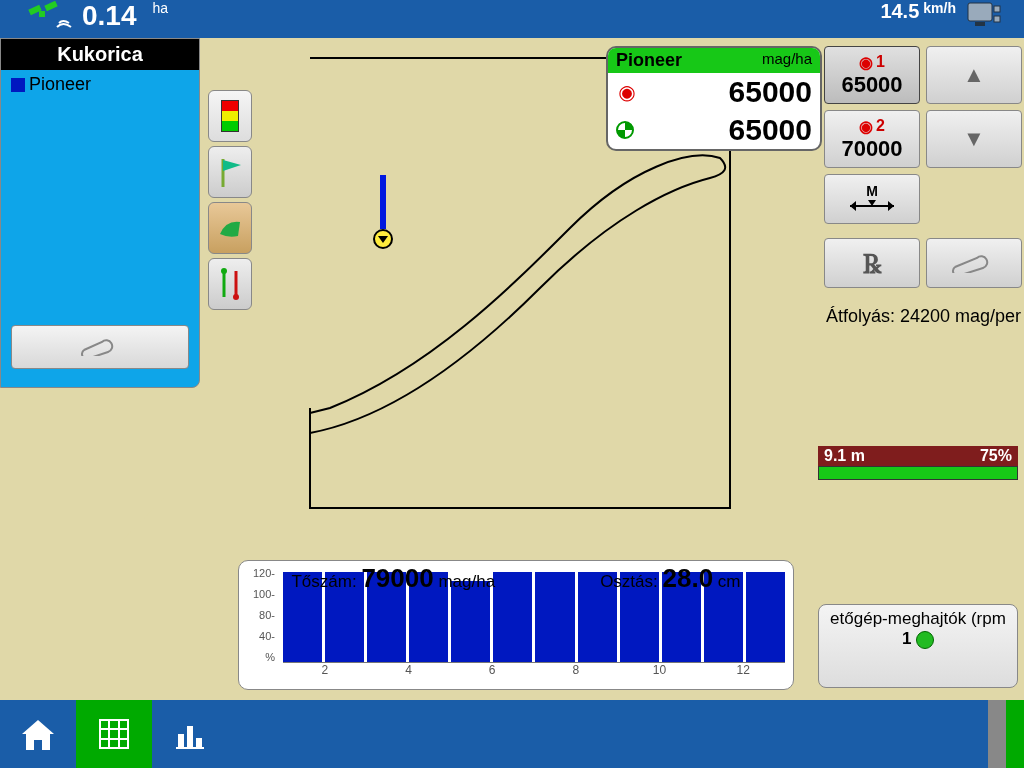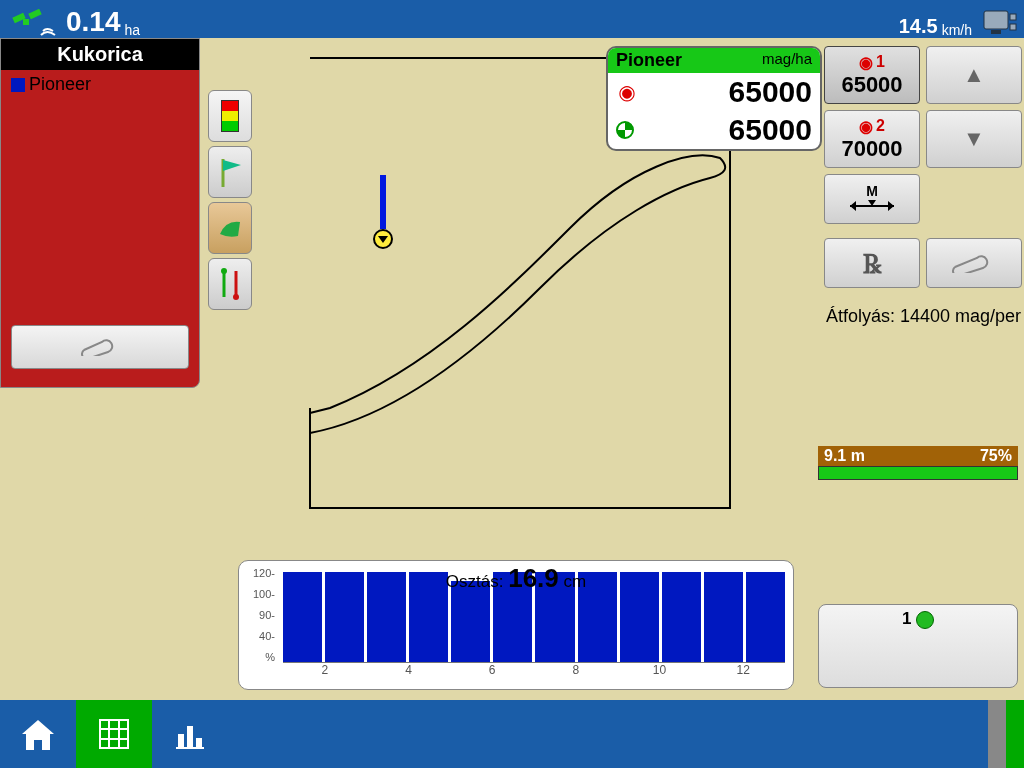--- a/index.html
+++ b/index.html
@@ -1,29 +1,29 @@
 <!DOCTYPE html>
 <html><head>
 <meta charset="utf-8">
 <style>
 html,body{margin:0;padding:0;width:1024px;height:768px;font-family:Arial,Helvetica,sans-serif;background:#e0d8a8;overflow:hidden}
 *{box-sizing:border-box}
 
 
-.topbar{background:#1a5da8;height:38px;display:flex;align-items:flex-end;color:#fff;padding:0 4px;font-weight:bold}
+.topbar{background:#1a5da8;height:38px;display:flex;align-items:flex-start;color:#fff;padding:0 20px;font-weight:bold}
 .sat-icon{width:56px;height:30px;display:flex;align-items:center;justify-content:center}
 .area-val{font-size:28px;margin-left:6px}
-.area-unit{font-size:14px;margin-left:4px;font-weight:normal}
+.area-unit{font-size:14px;margin-left:16px;font-weight:normal}
 .tb-spacer{flex:1}
 .speed-val{font-size:20px}
-.speed-unit{font-size:14px;margin-left:4px;font-weight:normal;margin-right:8px}
+.speed-unit{font-size:14px;margin-left:4px;font-weight:bold;margin-right:8px}
 .monitor-icon{width:40px;height:30px;display:flex;align-items:center;justify-content:center}
 
 
-.left-panel{position:absolute;left:0;top:38px;width:200px;background:#b91c1c;border:1px solid #888;border-radius:0 0 8px 0}
+.left-panel{position:absolute;left:0;top:38px;width:200px;background:#0ea5e9;border:1px solid #888;border-radius:0 0 8px 0}
 .crop-title{background:#000;color:#fff;text-align:center;font-size:20px;font-weight:bold;padding:4px 0}
 .variety-select{margin:10px 8px 6px 8px;height:34px;border:1px solid #888;background:linear-gradient(#fff,#e8e8e8);display:flex;align-items:center;padding:0 8px;font-size:16px;color:#555;position:relative}
 .variety-select::after{content:"";position:absolute;right:8px;top:12px;border-left:6px solid transparent;border-right:6px solid transparent;border-top:9px solid #000}
 .legend-row{display:flex;align-items:center;font-size:18px;padding:4px 10px 10px 10px}
 .legend-sw{width:14px;height:14px;background:#0018c0;margin-right:4px}
 .left-tool-btn{margin:90px 10px 18px 10px;height:44px;border:1px solid #888;border-radius:4px;background:linear-gradient(#f4f4f4,#d8d8d8);display:flex;align-items:center;justify-content:center;color:#888}
 
 
 .map-tools{position:absolute;left:208px;top:90px;width:44px}
 .map-tool{width:44px;height:52px;margin-bottom:4px;border:1px solid #888;border-radius:6px;background:linear-gradient(#eee,#ccc);display:flex;align-items:center;justify-content:center}
@@ -61,21 +61,21 @@
 .rbtn.sel{background:linear-gradient(#e0e0e0,#bcbcbc);border-color:#444}
 .rate-grid{display:grid;grid-template-columns:96px 96px;grid-auto-rows:58px;gap:6px;margin-left:6px}
 .rate-label{font-size:16px;color:#c00;display:flex;align-items:center;gap:3px}
 .rate-value{font-size:22px;color:#000}
 .arrow-btn{font-size:22px;color:#666}
 .span2{grid-column:span 2;height:50px}
 .flowtext{font-size:18px;margin:10px 0 0 8px;white-space:nowrap;overflow:hidden}
 
 
 .width-bar{position:absolute;right:6px;top:446px;width:200px}
-.width-info{background:#a16207;color:#fff;font-size:16px;font-weight:bold;display:flex;justify-content:space-between;padding:1px 6px}
+.width-info{background:#7f1d1d;color:#fff;font-size:16px;font-weight:bold;display:flex;justify-content:space-between;padding:1px 6px}
 .width-fill{height:14px;background:#17c817;border:1px solid #333}
 
 
 .chart-wrap{position:absolute;left:238px;top:560px;width:556px;height:130px;border:1px solid #888;border-radius:10px;background:#fff;padding:4px 8px 0 44px;}
 .chart-texts{position:absolute;left:0;right:0;top:2px;font-size:17px;display:flex;justify-content:space-around;pointer-events:none}
 .chart-texts b{font-size:26px}
 .bars{display:flex;align-items:flex-end;height:98px;border-bottom:1px solid #777;gap:3px}
 .bar{flex:1;background:#0018c0}
 .ylab{position:absolute;left:6px;top:6px;font-size:11px;color:#555;display:flex;flex-direction:column;justify-content:space-between;height:96px;align-items:flex-end;width:30px}
 .xlab{display:flex;font-size:12px;color:#555}
@@ -231,41 +231,42 @@
     <div style="grid-column:2"></div>
     <div class="rbtn" style="height:50px">
       <span style="font-size:26px;font-family:serif;font-weight:bold;color:#555">℞</span>
     </div>
     <div class="rbtn" style="height:50px">
       <svg width="46" height="20">
           <path d="M4 14 L26 5 A6 6 0 1 1 32 15 L10 22 A5 5 0 1 1 4 14" fill="none" stroke="#888" stroke-width="2"></path>
         </svg>
     </div>
   </div>
-  <div class="flowtext">Átfolyás: 14400 mag/per</div>
+  <div class="flowtext">Átfolyás: 24200 mag/per</div>
 </div>
 
 <div class="width-bar">
   <div class="width-info">
     <span>9.1 m</span>
     <span>75%</span>
   </div>
   <div class="width-fill"></div>
 </div>
 
 <div class="chart-wrap">
   <div class="ylab">
       <span>120-</span>
       <span>100-</span>
-      <span>90-</span>
+      <span>80-</span>
       <span>40-</span>
       <span>%</span>
     </div>
   <div class="chart-texts">
-    <span><span>Osztás:</span> <b>16.9</b> <span>cm</span></span>
+    <span><span>Tőszám:</span> <b>79000</b> <span>mag/ha</span></span>
+    <span><span>Osztás:</span> <b>28.0</b> <span>cm</span></span>
   </div>
   <div class="bars">
       <div class="bar" style="height: 90.4615px;"></div>
       <div class="bar" style="height: 90.4615px;"></div>
       <div class="bar" style="height: 90.4615px;"></div>
       <div class="bar" style="height: 90.4615px;"></div>
       <div class="bar" style="height: 81.4154px;"></div>
       <div class="bar" style="height: 90.4615px;"></div>
       <div class="bar" style="height: 90.4615px;"></div>
       <div class="bar" style="height: 90.4615px;"></div>
@@ -278,20 +279,21 @@
       <span>2</span>
       <span>4</span>
       <span>6</span>
       <span>8</span>
       <span>10</span>
       <span>12</span>
     </div>
 </div>
 
 <div class="driver">
+  <div>etőgép-meghajtók (rpm</div>
   <div><b>1</b> <span class="dot"></span></div>
 </div>
 
 <div class="bottombar">
   <div class="bbtn">
     <svg width="40" height="40">
         <path d="M20 6 L36 20 L32 20 L32 36 L24 36 L24 26 L16 26 L16 36 L8 36 L8 20 L4 20 Z" fill="#fff"></path>
       </svg>
   </div>
   <div class="bbtn active">

